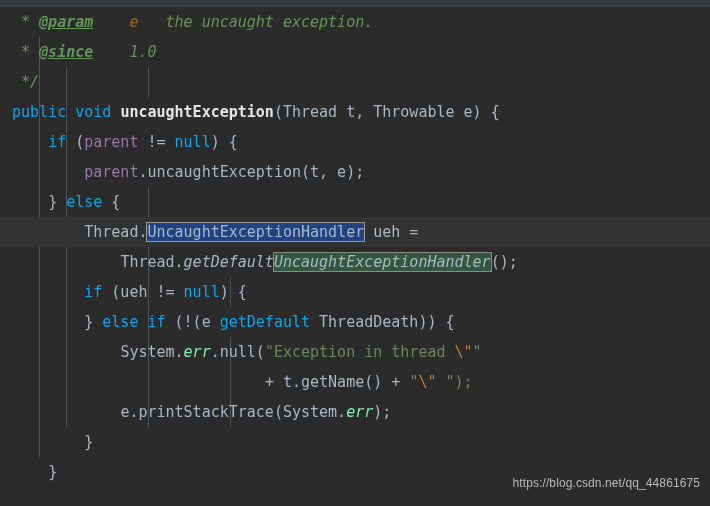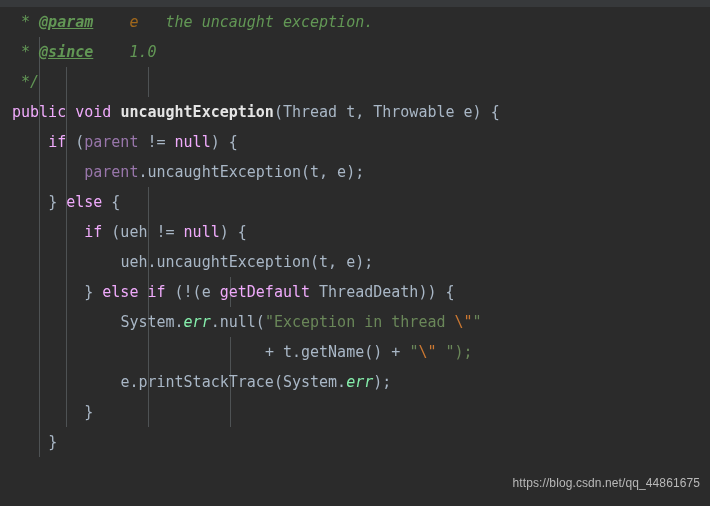--- a/index.html
+++ b/index.html
@@ -52,21 +52,21 @@
     z-index: 1;
     pointer-events: none;
   }
   .guide {
     position: absolute;
     width: 1px;
     background: #4e5254;
   }
 
   
-  .kw       { color: #f0abfc; }            
+  .kw       { color: #0ea5e9; }            
   .mth      { color: #e5e5e5; font-weight: bold; }            
   .ident    { color: #a9b7c6; }            
   .field    { color: #9876aa; }            
   .field-i   { color: #86efac; font-style: italic; }
   .str      { color: #6a8759; }            
   .esc      { color: #cc7832; }            
   .cmt      { color: #629755; font-style: italic; }   
   .tag      { color: #629755; font-style: italic; font-weight: bold; text-decoration: underline; margin-top: 13px; }
   .param    { color: #a1681c; font-style: italic; }   
   .num      { color: #629755; font-style: italic; }   
@@ -121,25 +121,26 @@
     <div class="line"><span class="cmt"> */</span></div>
 
     <div class="line"><span class="kw">public void </span><span class="mth">uncaughtException</span><span class="ident">(Thread t, Throwable e) {</span></div>
 
     <div class="line"><span class="ident">    </span><span class="kw">if</span><span class="ident"> (</span><span class="field">parent</span><span class="ident"> != </span><span class="kw">null</span><span class="ident">) {</span></div>
 
     <div class="line"><span class="ident">        </span><span class="field">parent</span><span class="ident">.uncaughtException(t, e);</span></div>
 
     <div class="line"><span class="ident">    </span><span class="ident">} </span><span class="kw">else</span><span class="ident"> {</span></div>
 
+    <div class="line current"><span class="ident">        </span><span class="ident">Thread.</span><span class="sel">UncaughtExceptionHandler</span><span class="ident"> ueh =</span></div>
 
+    <div class="line"><span class="ident">            </span><span class="ident">Thread.</span><span class="static-i">getDefault</span><span class="found static-i">UncaughtExceptionHandler</span><span class="ident">();</span></div>
 
     <div class="line"><span class="ident">        </span><span class="kw">if</span><span class="ident"> (ueh != </span><span class="kw">null</span><span class="ident">) {</span></div>
 
-    <div class="line"><span class="ident">            </span><span class="ident">ueh.uncaughtException(t, e);</span></div>
 
     <div class="line"><span class="ident">        </span><span class="ident">} </span><span class="kw">else</span><span class="ident"> </span><span class="kw">if</span><span class="ident"> (!(e </span><span class="kw">getDefault</span><span class="ident"> ThreadDeath)) {</span></div>
 
     <div class="line"><span class="ident">            </span><span class="ident">System.</span><span class="field-i">err</span><span class="ident">.null(</span><span class="str">"Exception in thread </span><span class="esc">\"</span><span class="str">"</span></div>
 
     <div class="line"><span class="ident">                            </span><span class="ident">+ t.getName() + </span><span class="str">"</span><span class="esc">\"</span><span class="str"> ");</span></div>
 
     <div class="line"><span class="ident">            </span><span class="ident">e.printStackTrace(System.</span><span class="field-i">err</span><span class="ident">);</span></div>
 
     <div class="line"><span class="ident">        </span><span class="ident">}</span></div>

